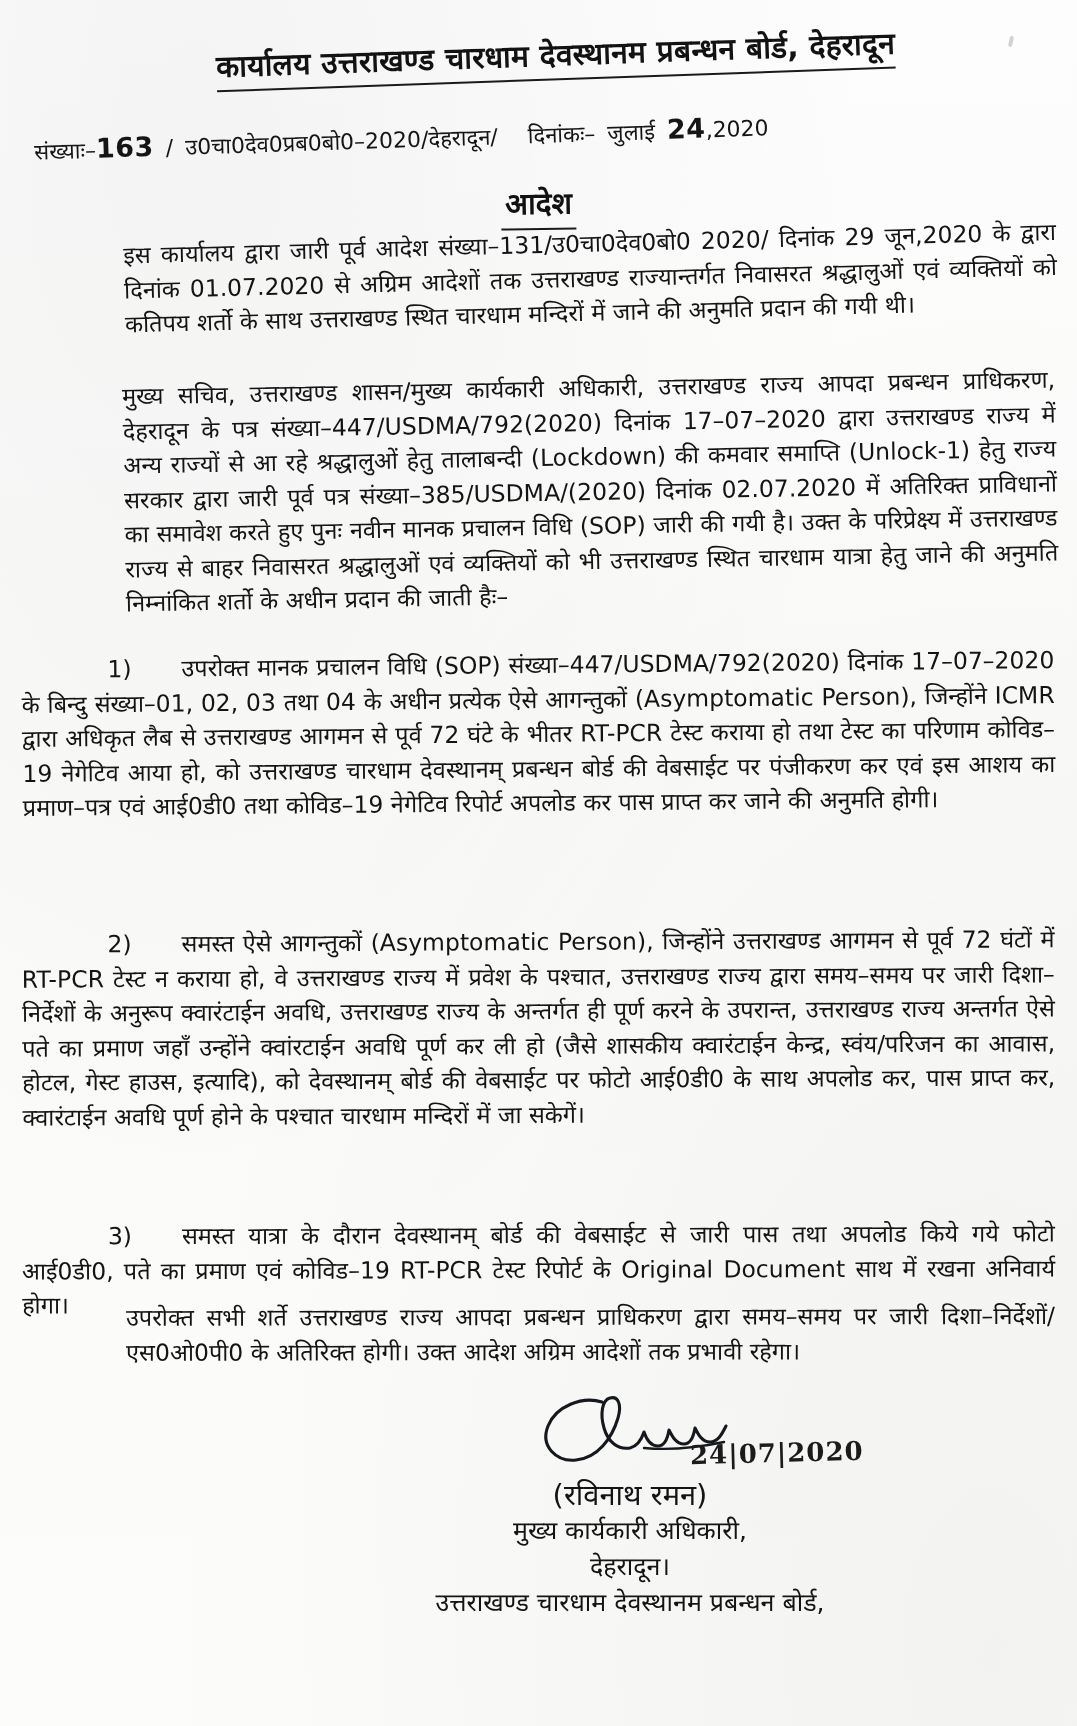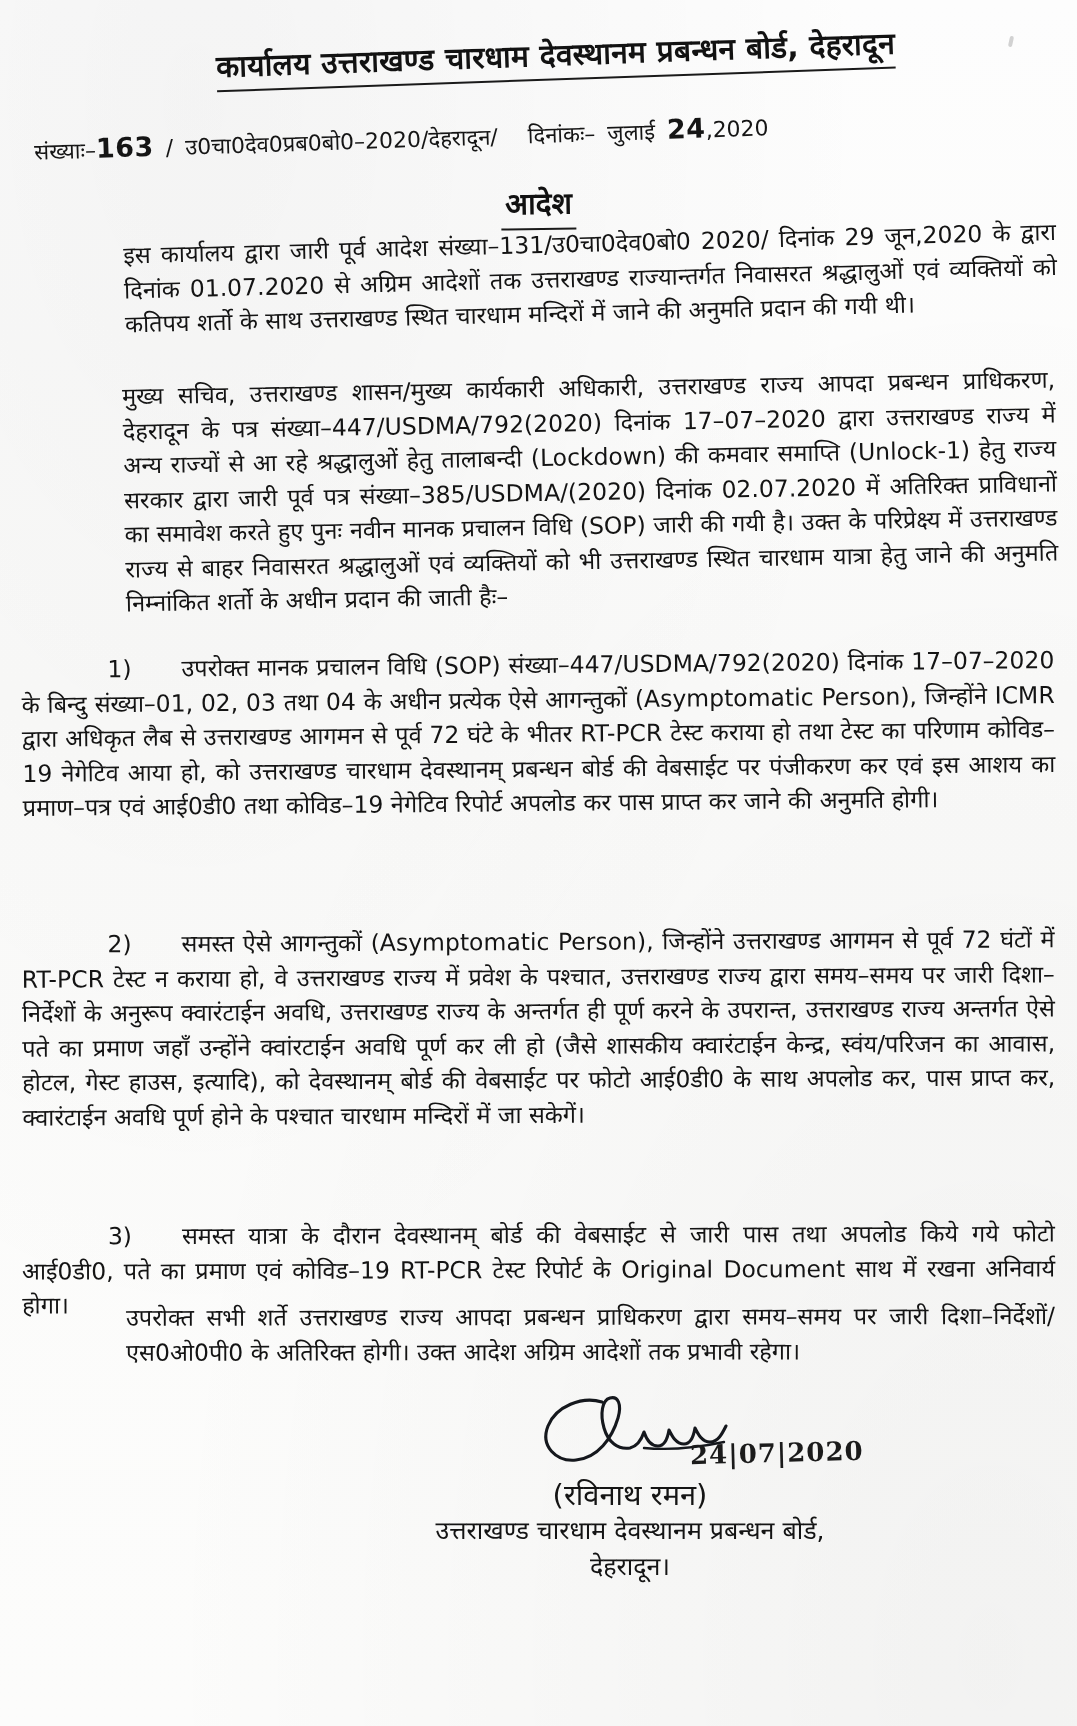--- a/index.html
+++ b/index.html
@@ -195,18 +195,19 @@
 
     <div class="sig">
       <div class="sig-graphic">
         <svg class="sig-svg" width="230" height="86" viewBox="0 0 230 86">
           <path d="M76 10 C56 4, 30 14, 22 34 C14 54, 30 70, 50 68 C72 66, 86 46, 92 26 C96 12, 92 4, 84 6 C76 8, 74 22, 78 36 C82 50, 92 58, 104 56 C112 54, 116 46, 118 40 C120 46, 124 54, 132 54 C140 54, 142 44, 143 38 C146 44, 150 52, 158 52 C166 52, 168 42, 169 36 C172 42, 176 50, 184 50 C192 50, 196 42, 200 34" fill="none" stroke="#15181d" stroke-width="3.1" stroke-linecap="round" stroke-linejoin="round"></path>
           <path d="M118 56 C140 58, 170 56, 198 50" fill="none" stroke="#15181d" stroke-width="2.4" stroke-linecap="round"></path>
         </svg>
         <div class="sig-date">24|07|2020</div>
       </div>
       <div class="sig-name">(रविनाथ रमन)</div>
+      <div class="sig-l">मुख्य कार्यकारी अधिकारी,</div>
+      <div class="sig-l">देहरादून।</div>
       <div class="sig-l">उत्तराखण्ड चारधाम देवस्थानम प्रबन्धन बोर्ड,</div>
-      <div class="sig-l">देहरादून।</div>
     </div>
 
   </div>
 </div>
 
 </body></html>

